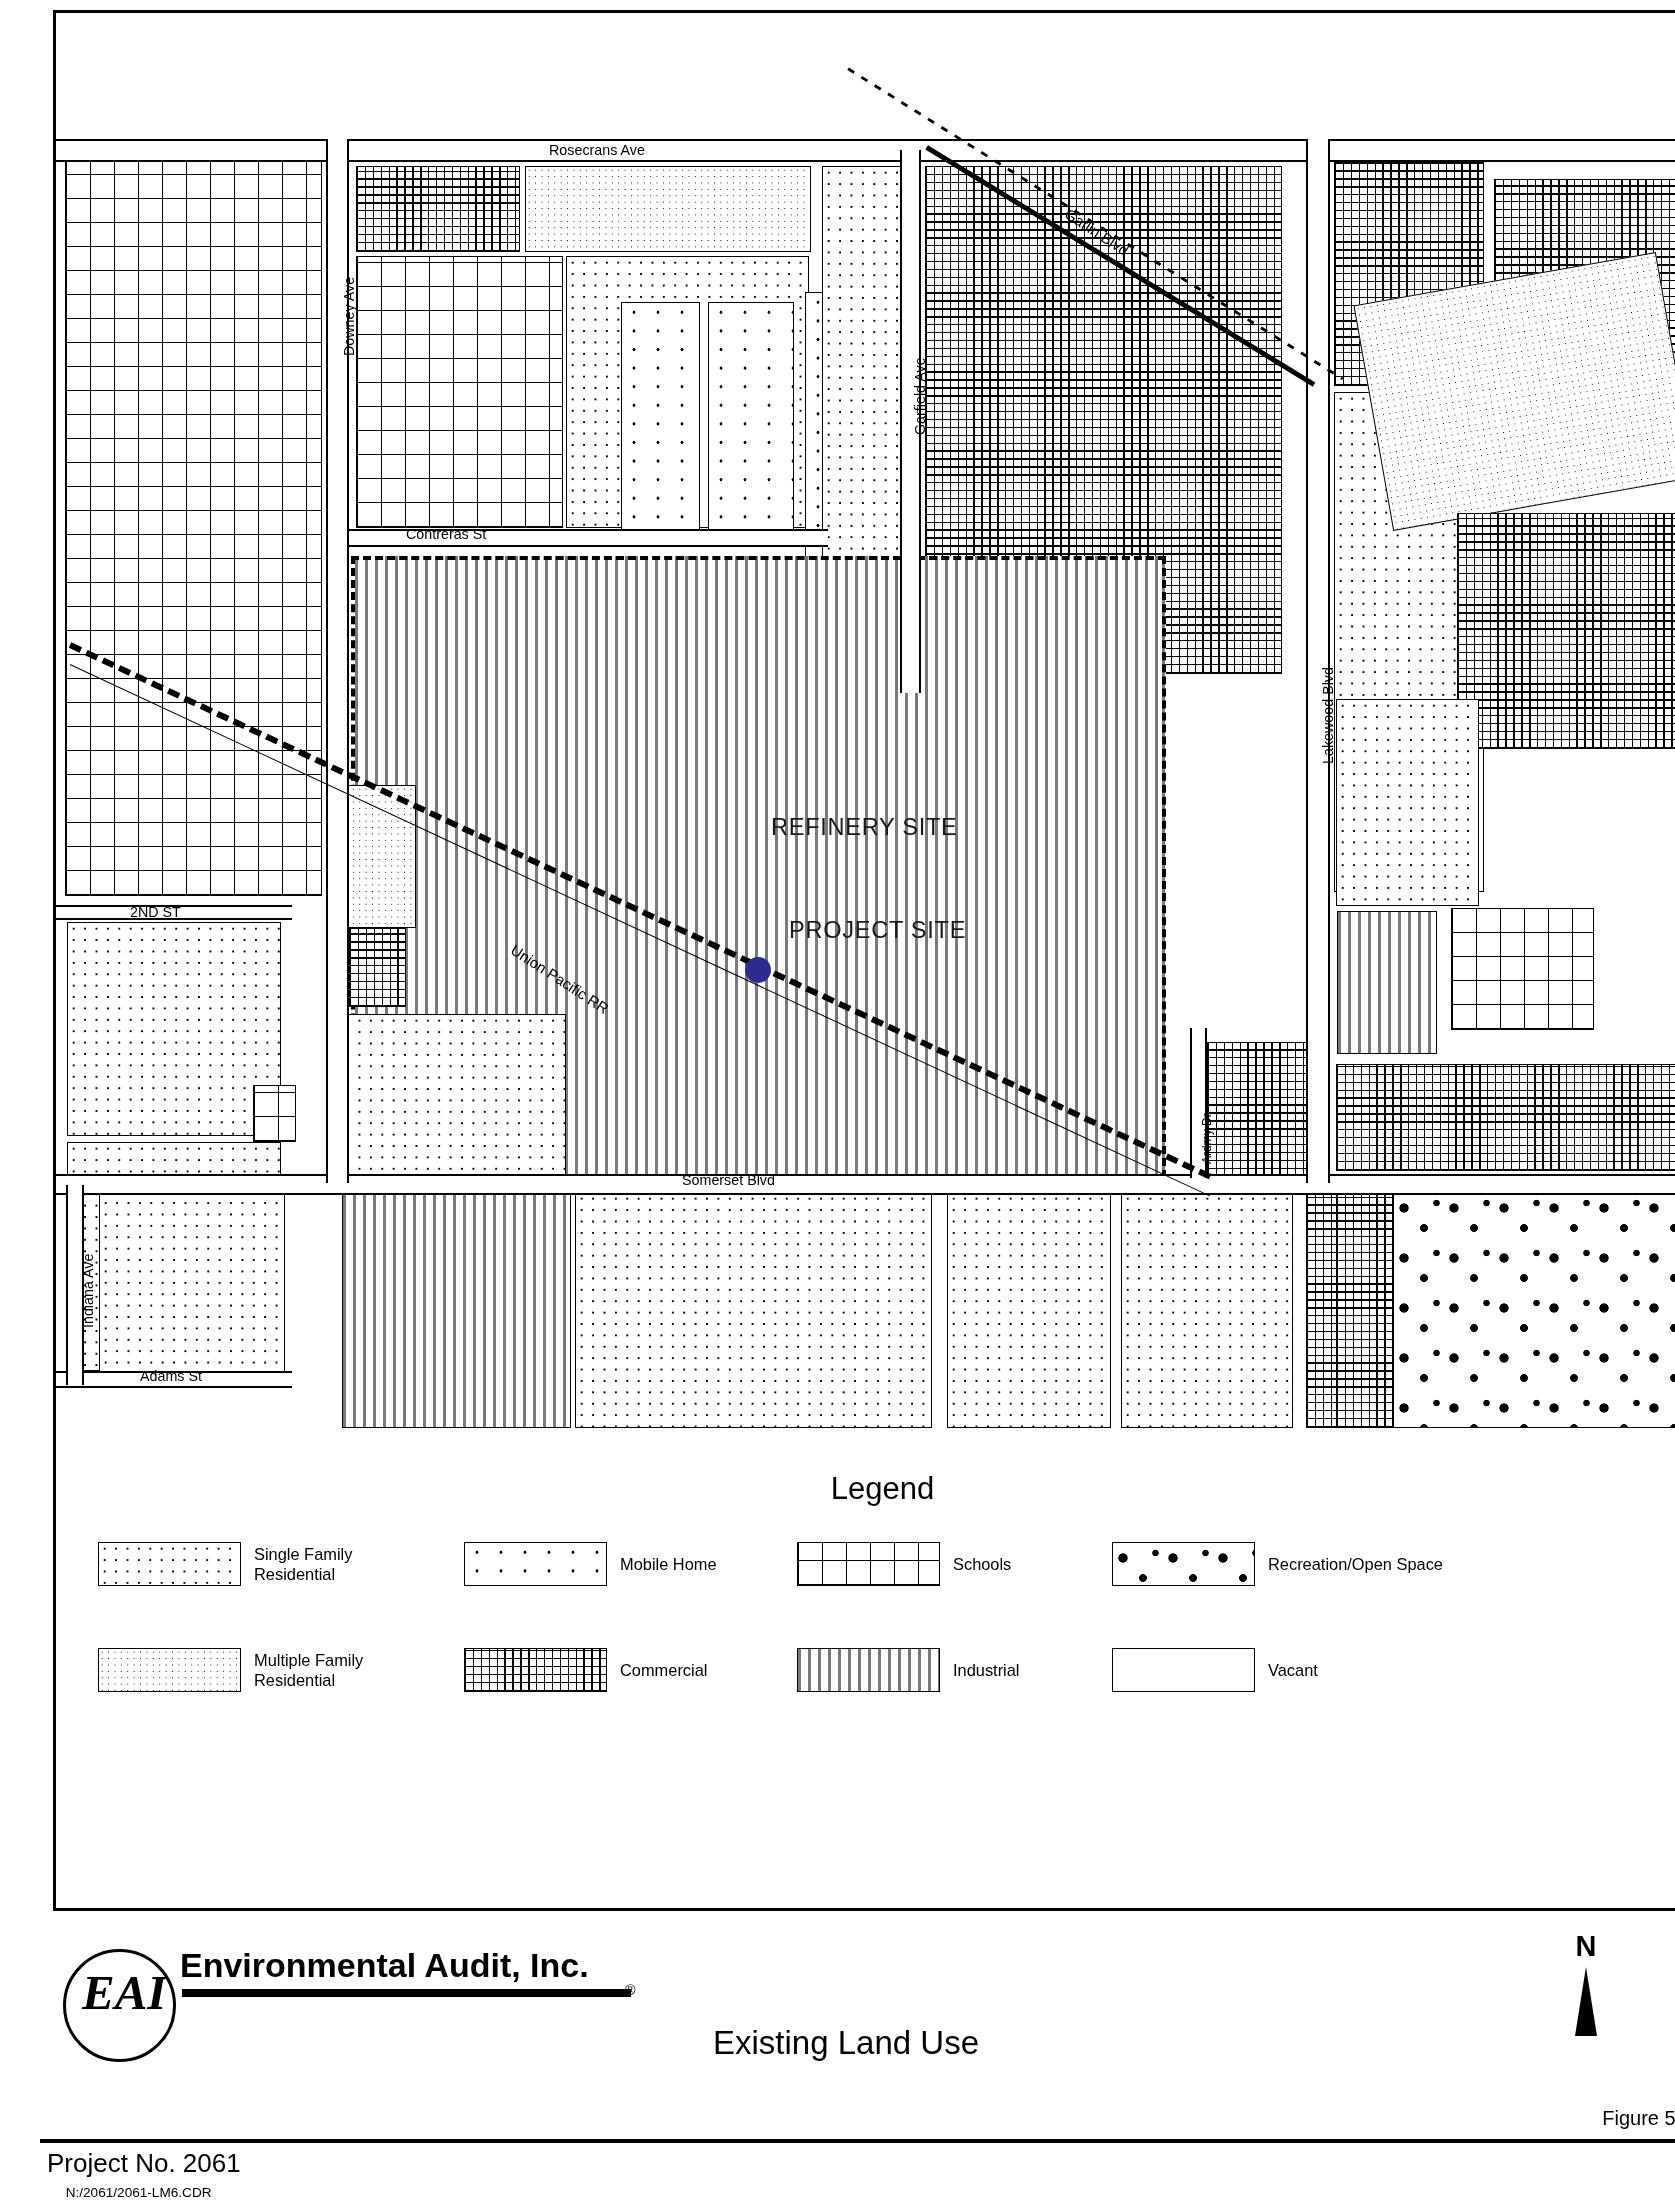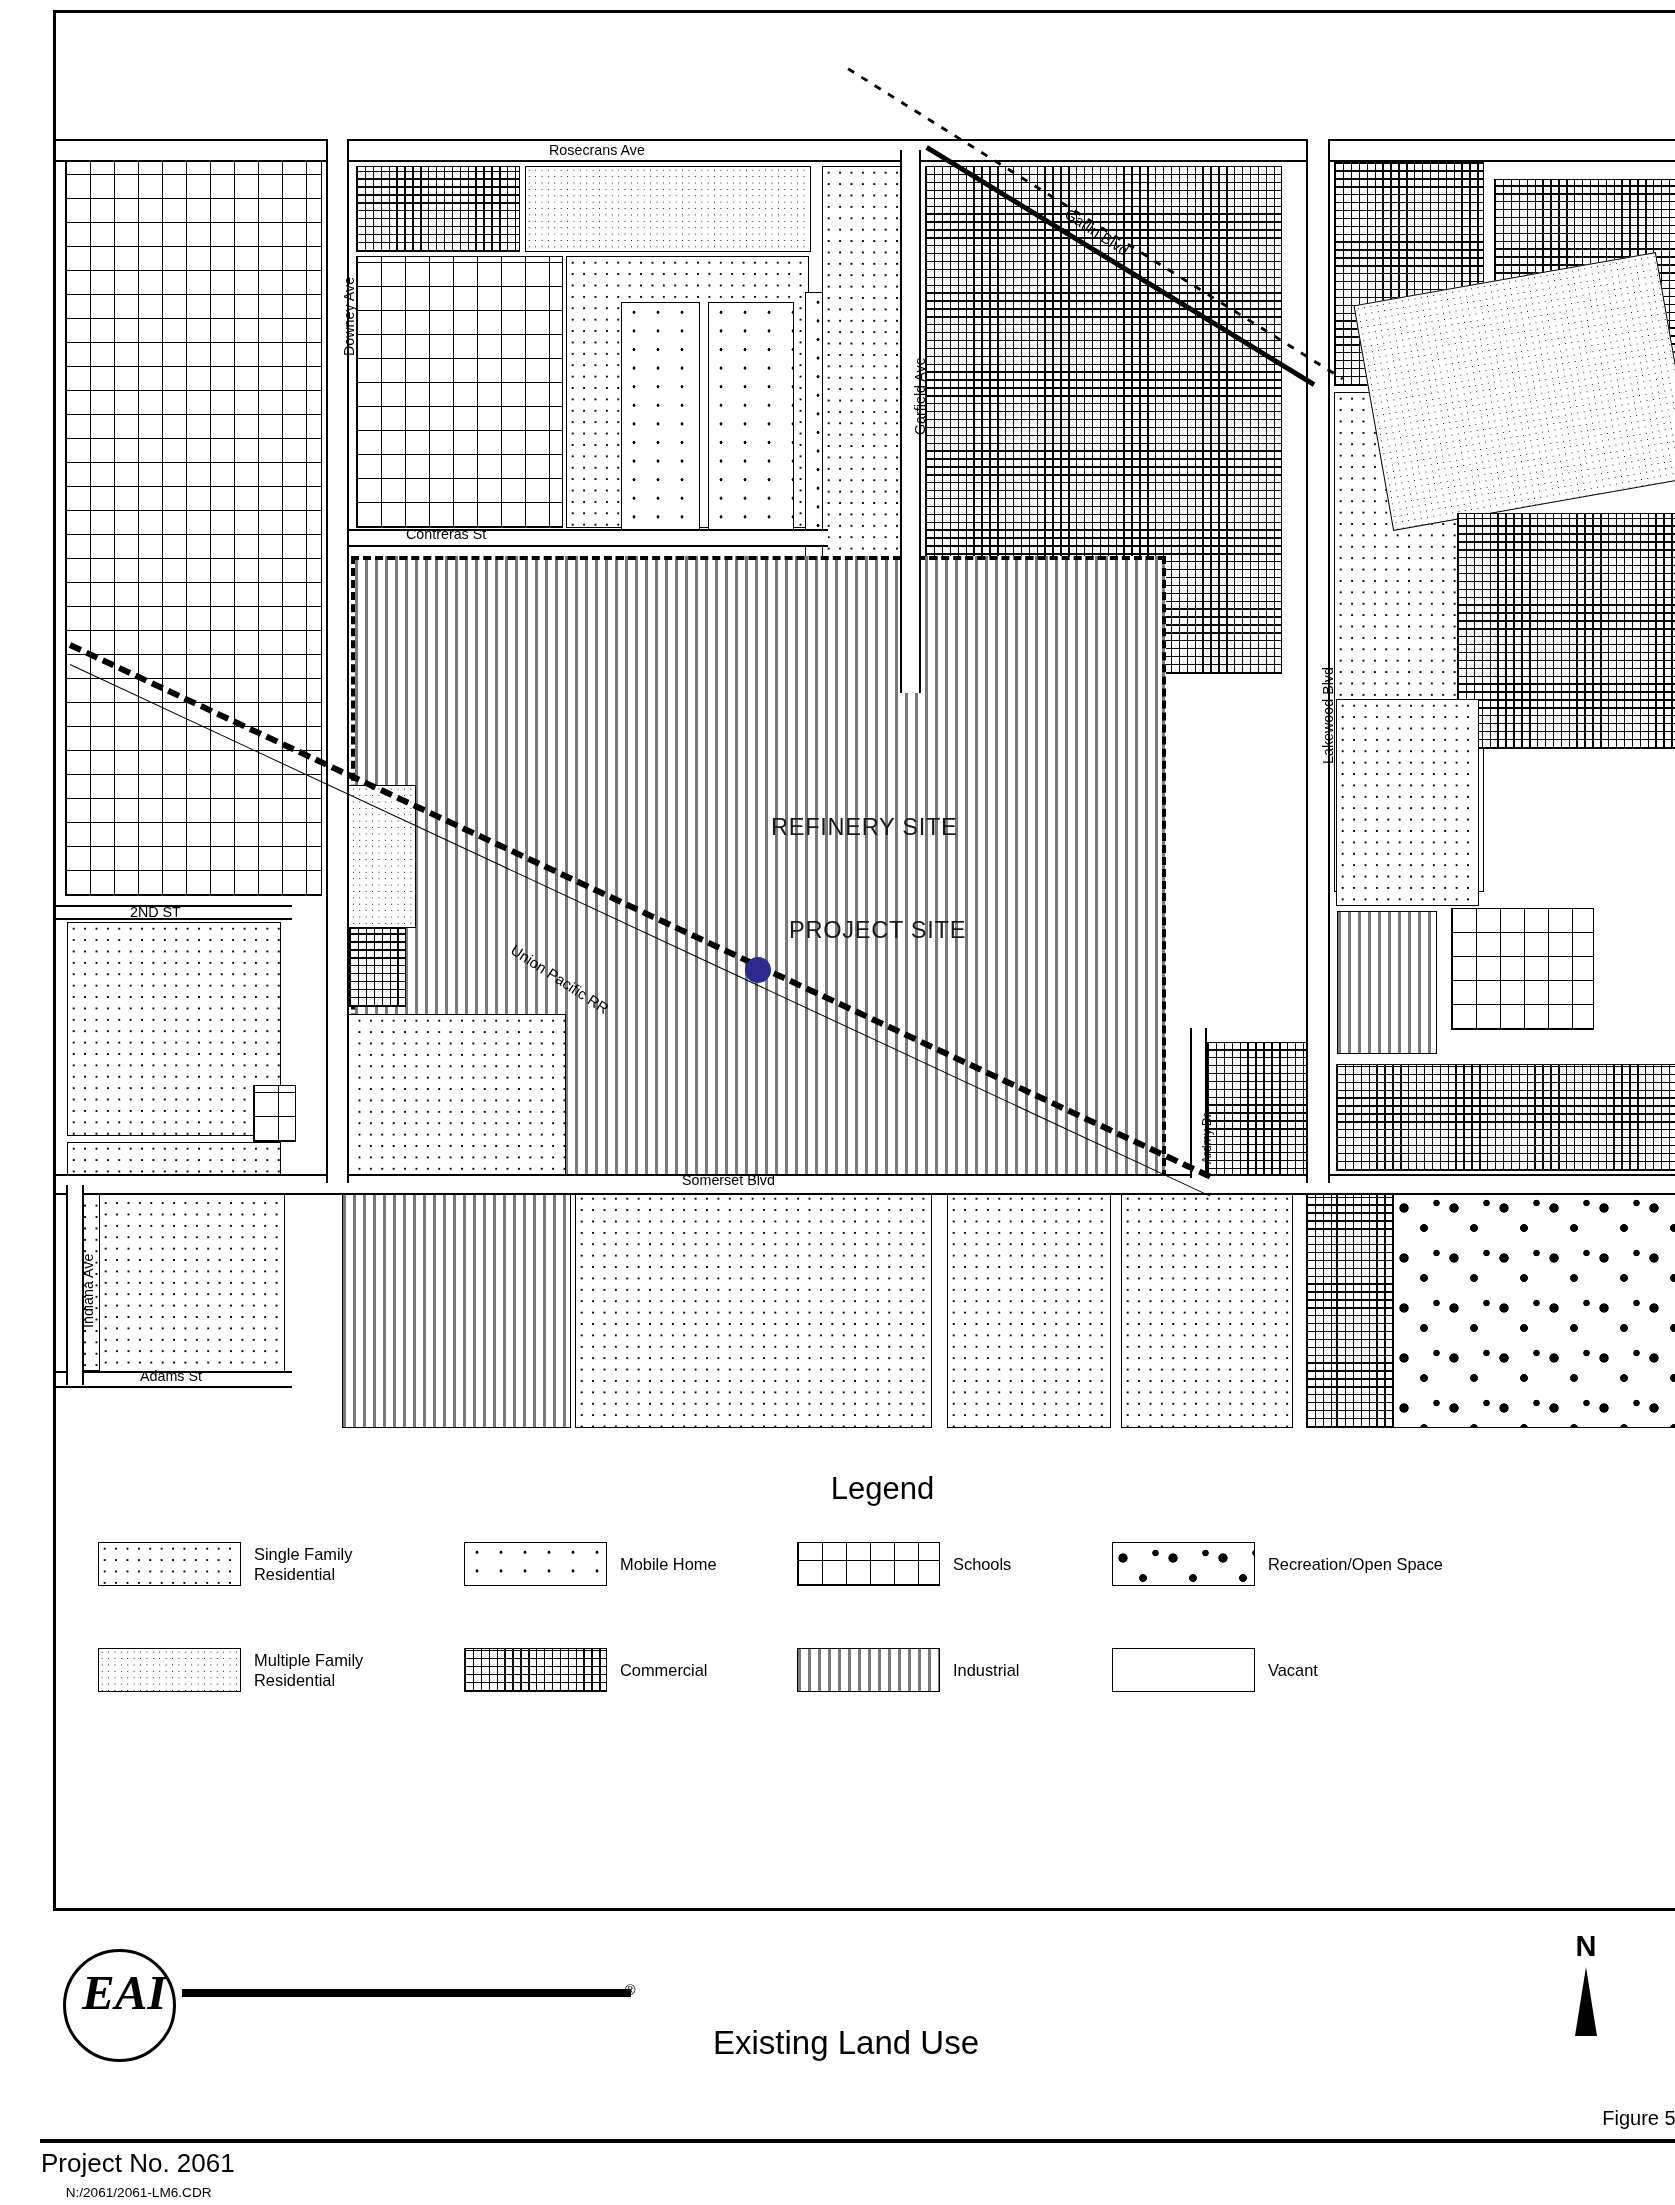--- a/index.html
+++ b/index.html
@@ -81,21 +81,21 @@
   .eai-logo{position:absolute;left:10px;top:26px;width:107px;height:107px;border:3.6px solid #000;border-radius:50%;}
   .eai-text{position:absolute;left:29px;top:41px;font-family:"Liberation Serif",serif;font-style:italic;font-size:49px;font-weight:bold;}
   .eai-name{position:absolute;left:127px;top:23px;font-size:34px;font-weight:bold;font-family:"Liberation Sans",sans-serif;}
   .eai-rule{position:absolute;left:129px;top:66px;width:449px;height:7.9px;background:#000;}
   .eai-reg{position:absolute;left:572px;top:59px;font-size:14.3px;}
   .fig-title{position:absolute;left:400px;top:100px;width:786px;text-align:center;font-size:33px;line-height:1.22;}
   .fig-num{position:absolute;right:21.4px;top:184px;font-size:20px;}
   .north{position:absolute;right:100px;top:7.1px;text-align:center;}
   .north-n{font-size:29px;font-weight:bold;}
   .north-arrow{width:0;height:0;margin:4.3px auto 0;border-left:11.4px solid transparent;border-right:11.4px solid transparent;border-bottom:69px solid #000;}
-  .proj-no{position:absolute;left:1px;top:2148px;font-size:26px;}
+  .proj-no{position:absolute;left:7px;top:2148px;font-size:26px;}
   .proj-file{position:absolute;left:5.7px;top:2185px;font-size:13.6px;padding-left:20px;}
   .bottom-rule{position:absolute;left:0;top:2139px;width:1676px;height:3.6px;background:#000;}
 </style>
 </head>
 <body>
 
 <div class="sheet">
 
   <div class="map-frame">
 
@@ -223,20 +223,21 @@
         <div class="swatch p-vac"></div>
         <div class="legend-label">Vacant</div>
       </div>
     </div>
 
   </div>
 
   <div class="titleblock">
     <div class="eai-logo"></div>
     <div class="eai-text">EAI</div>
+    <div class="eai-name">Environmental Audit, Inc.</div>
     <div class="eai-rule"></div>
     <div class="eai-reg">®</div>
 
     <div class="fig-title">
       <div>Existing Land Use</div>
     </div>
 
     <div class="fig-num">Figure 5</div>
 
     <div class="north">

